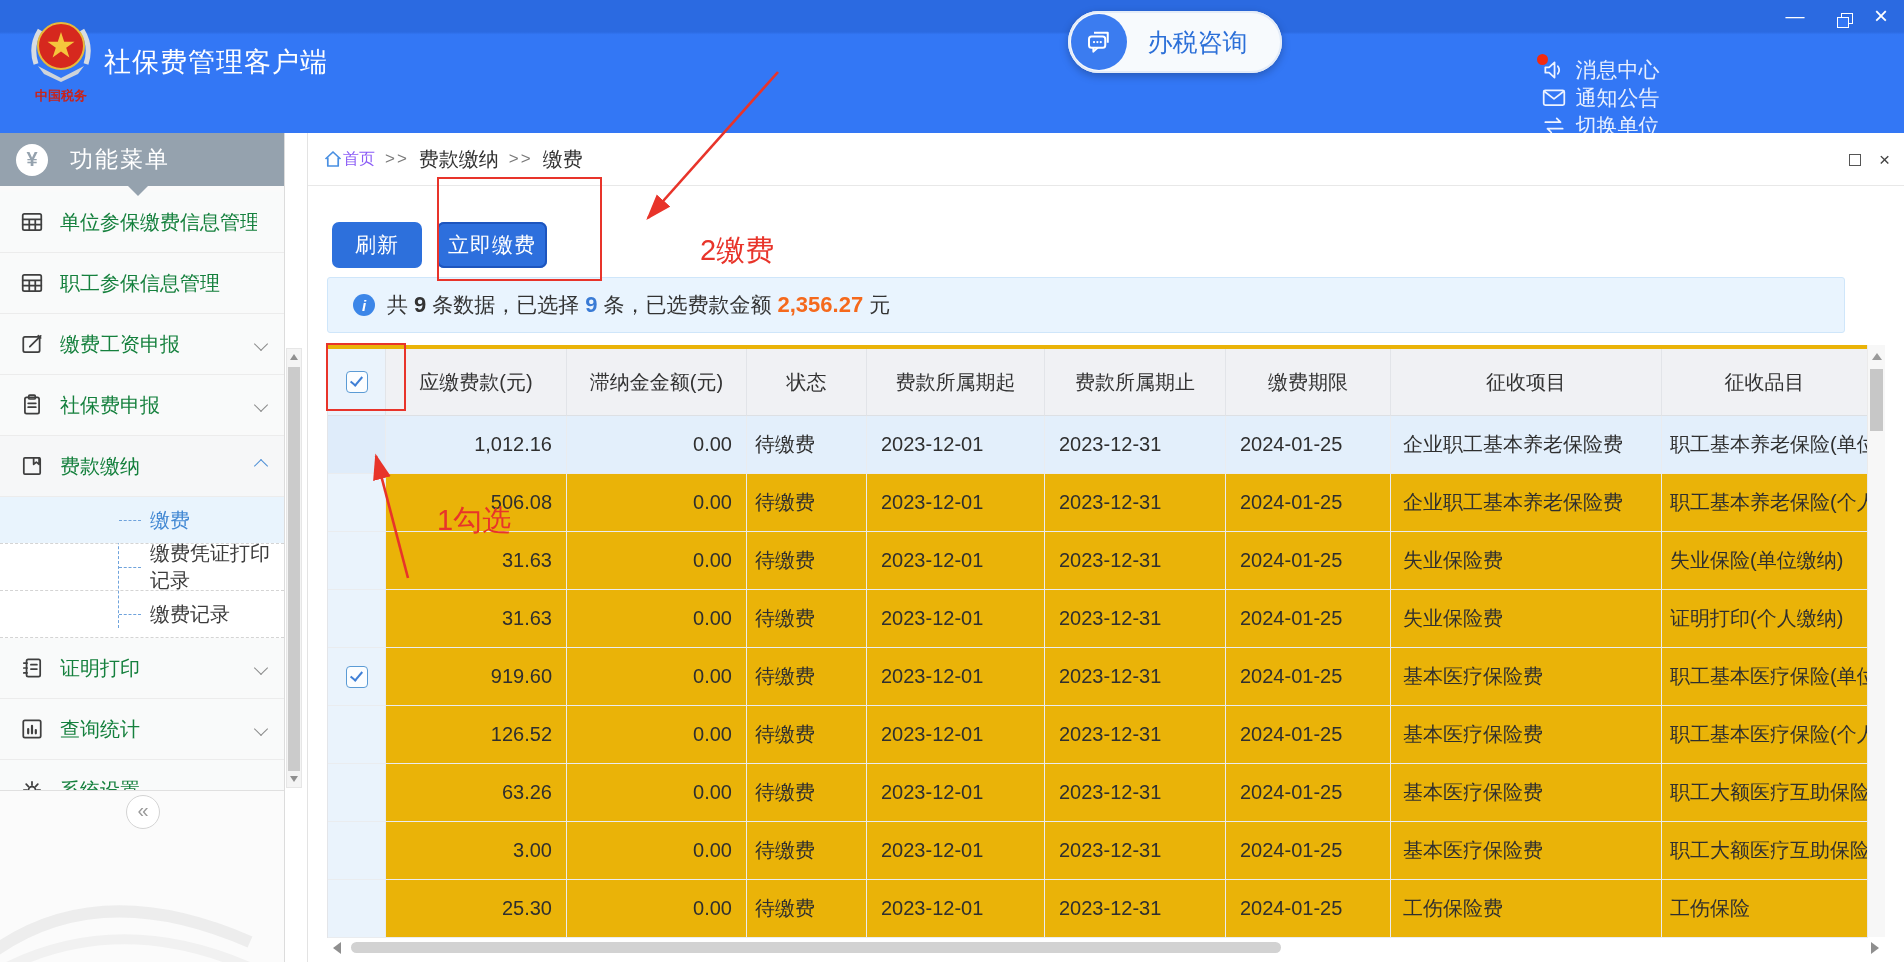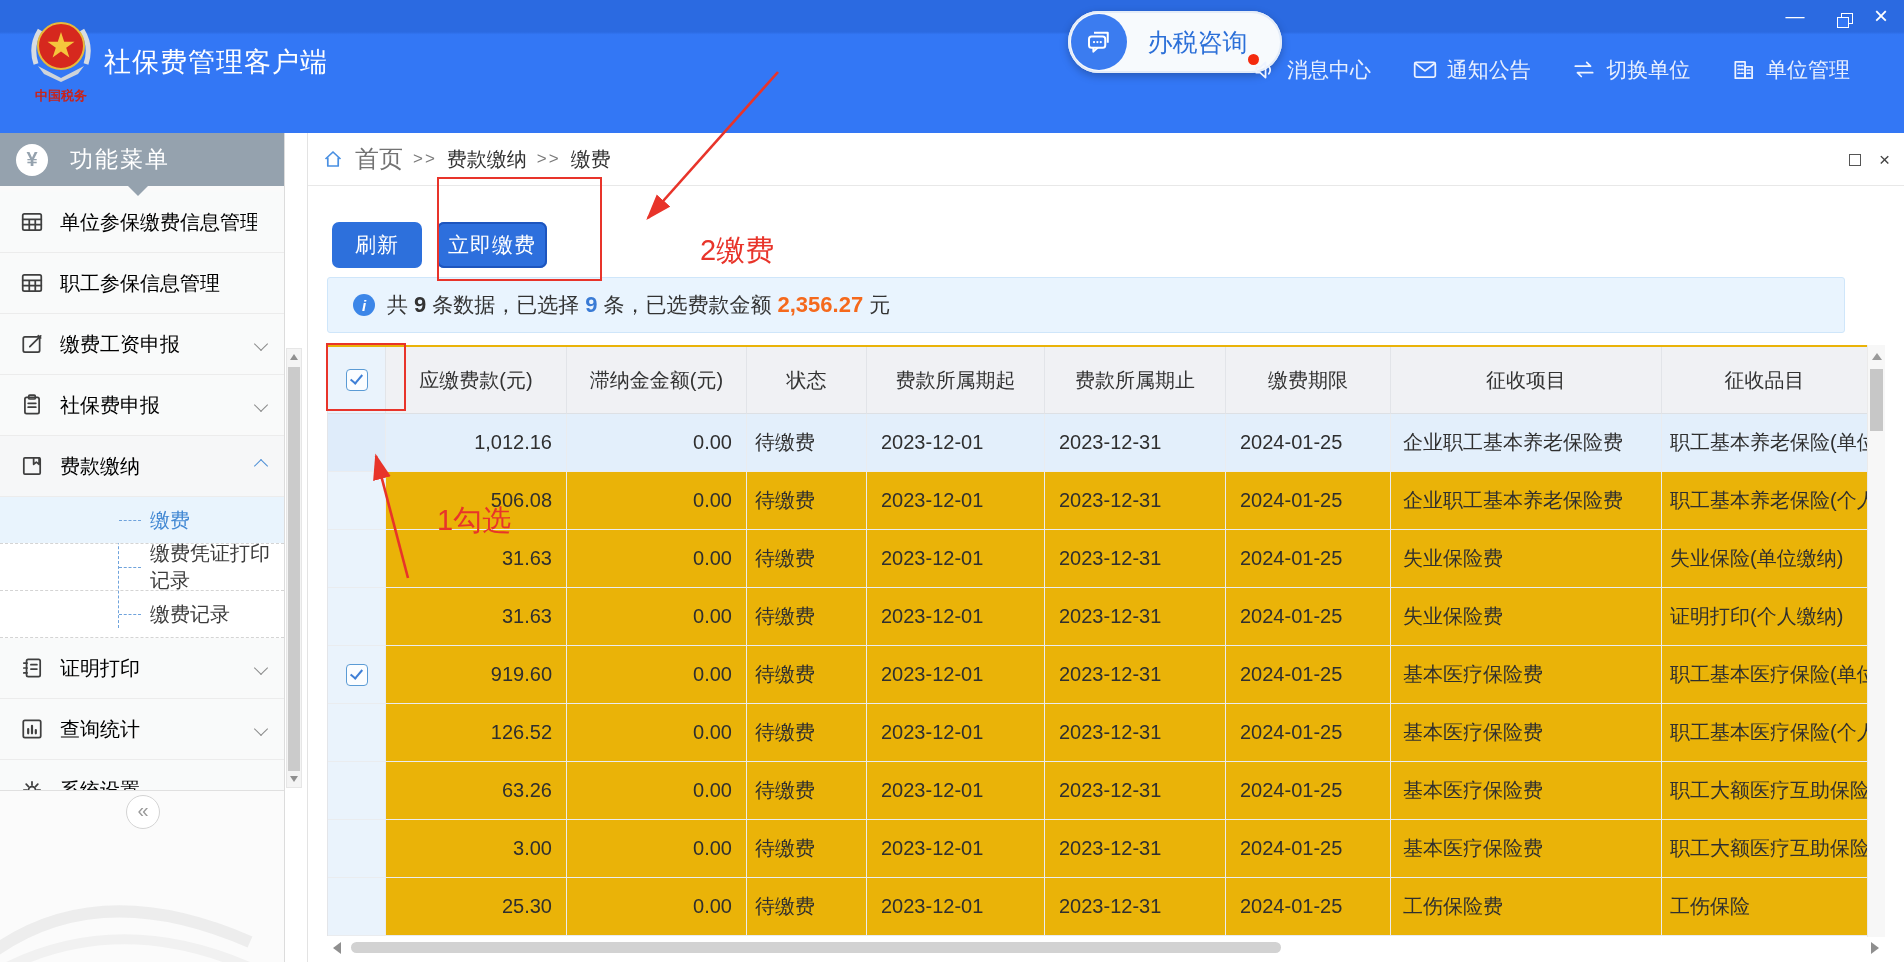--- a/index.html
+++ b/index.html
@@ -8,21 +8,21 @@
   
   .titlebar{position:absolute;left:0;top:0;width:1904px;height:133px;
     background:linear-gradient(180deg,#2b6ae1 0%,#2b6ae1 24%,#3377f5 26%,#3377f5 100%);}
   .logo{position:absolute;left:28px;top:8px;width:66px;height:98px;}
   .app-title{position:absolute;left:104px;top:44px;color:#fff;font-size:27px;letter-spacing:1px;font-weight:500;}
   .consult-pill{position:absolute;left:1068px;top:11px;width:214px;height:62px;background:#f7fafd;
     border-radius:32px;box-shadow:0 3px 8px rgba(0,0,0,.25), inset 0 0 0 2px #e4ecf8;display:flex;align-items:center;}
   .chat-circle{width:56px;height:56px;border-radius:50%;background:#3b7cf0;margin-left:3px;
     display:flex;align-items:center;justify-content:center;}
   .consult-label{flex:1;text-align:center;color:#2b6fd8;font-size:25px;font-weight:500;padding-right:14px;}
-  .top-menu{position:absolute;left:1252px;top:56px;width:598px;display:flex;justify-content:space-between;align-items:center;}
+  .top-menu{position:absolute;left:1301px;top:56px;width:598px;display:flex;justify-content:space-between;align-items:center;flex-direction:column;}
   .tm-item{display:flex;align-items:center;gap:9px;color:#e9f0fe;font-size:21px;cursor:default;}
   .tm-icon{position:relative;width:26px;height:26px;display:inline-flex;}
   .tm-icon svg{stroke:#eef3ff;fill:none;stroke-width:1.6;stroke-linecap:round;stroke-linejoin:round;}
   .dot{position:absolute;left:-4px;top:-3px;width:11px;height:11px;border-radius:50%;background:#f42a0e;}
   .win-controls{position:absolute;right:12px;top:6px;display:flex;align-items:center;gap:21px;color:#fff;}
   .wc{font-size:19px;line-height:20px;width:22px;text-align:center;}
   .ic-restore{position:relative;width:14px;height:12px;margin-top:3px;}
   .ic-restore::before{content:"";position:absolute;left:3px;top:-3px;width:10px;height:9px;border:1.6px solid #fff;}
   .ic-restore::after{content:"";position:absolute;left:-1px;top:1px;width:10px;height:9px;border:1.6px solid #fff;background:#3377f5;}
   
@@ -30,21 +30,21 @@
   .side-header{position:relative;height:53px;background:#95a2ae;display:flex;align-items:center;}
   .coin{width:32px;height:32px;border-radius:50%;background:#fff;color:#95a2ae;font-weight:bold;font-size:20px;
     display:flex;align-items:center;justify-content:center;margin-left:16px;}
   .side-title{color:#fff;font-size:23px;margin-left:22px;letter-spacing:2px;}
   .notch{position:absolute;left:128px;top:53px;width:0;height:0;border-left:10px solid transparent;
     border-right:10px solid transparent;border-top:10px solid #95a2ae;z-index:3;}
   .menu{height:604px;overflow:hidden;padding-top:6px;box-sizing:border-box;}
   .mi{display:flex;align-items:center;height:60px;padding:0 12px 0 20px;border-bottom:1px solid #ececec;background:#f9fafa;}
   .mi .ico{width:24px;height:24px;margin-right:16px;flex:none;}
   .mi .ico svg{stroke:#3f3f3f;fill:none;stroke-width:1.6;stroke-linecap:round;stroke-linejoin:round;}
-  .mi .lbl{flex:1;font-size:20px;color:#000000;white-space:nowrap;overflow:hidden;}
+  .mi .lbl{flex:1;font-size:20px;color:#15803d;white-space:nowrap;overflow:hidden;}
   .chev{width:9px;height:9px;flex:none;margin-right:6px;}
   .chev-down{border-right:1.6px solid #8a8a8a;border-bottom:1.6px solid #8a8a8a;transform:rotate(45deg);}
   .chev-up{border-right:1.6px solid #4d8fd6;border-bottom:1.6px solid #4d8fd6;transform:rotate(-135deg);}
   .submenu{position:relative;background:#fff;}
   .submenu::before{content:"";position:absolute;left:118px;top:0;bottom:10px;border-left:1px dashed #6fa3dc;}
   .sub{position:relative;height:46px;display:flex;align-items:center;padding-left:150px;font-size:20px;color:#3c3c3c;}
   .sub::before{content:"";position:absolute;left:119px;top:50%;width:22px;border-top:1px dashed #6fa3dc;}
   .sub + .sub{border-top:1px dashed #d4d4d4;}
   .sub:last-child{border-bottom:1px dashed #d4d4d4;}
   .sub.active{background:#e9f4fd;color:#4288d3;}
@@ -54,39 +54,39 @@
   .watermark{position:absolute;left:0;bottom:0;}
   
   .side-scroll{position:absolute;left:286px;top:348px;width:16px;height:440px;background:#f4f4f4;border:1px solid #e6e6e6;box-sizing:border-box;}
   .side-scroll .thumb{position:absolute;left:1px;right:1px;top:18px;height:404px;background:#cbcbcb;}
   .tri-up{position:absolute;left:3px;top:5px;width:0;height:0;border-left:4px solid transparent;border-right:4px solid transparent;border-bottom:6px solid #909090;}
   .tri-dn{position:absolute;left:3px;bottom:5px;width:0;height:0;border-left:4px solid transparent;border-right:4px solid transparent;border-top:6px solid #909090;}
   
   .main-bg{position:absolute;left:307px;top:133px;right:0;bottom:0;background:#fff;border-left:1px solid #e3e3e3;}
   .breadcrumb{position:absolute;left:308px;top:133px;right:0;height:53px;background:#fff;border-bottom:1px solid #e8e8e8;
     display:flex;align-items:center;padding-left:15px;box-sizing:border-box;}
-  .bc-home{color:#737373;font-size:24px;margin-left:12px;}
+  .bc-home{color:#8b5cf6;font-size:16px;margin-left:0;}
   .bc-sep{color:#7a7a7a;font-size:17px;margin:0 10px;letter-spacing:2px;}
   .bc-item{color:#333;font-size:20px;}
   .panel-ctrls{position:absolute;right:14px;top:0;height:53px;display:flex;align-items:center;gap:18px;}
   .pc-sq{width:10px;height:10px;border:1.6px solid #555;}
   .pc-x{color:#444;font-size:19px;line-height:19px;}
   .btn{position:absolute;height:46px;border:none;border-radius:7px;background:#2d70dc;color:#fff;font-size:21px;
     font-family:inherit;letter-spacing:1px;}
   .btn-refresh{left:332px;top:222px;width:90px;}
   .btn-pay{left:437px;top:222px;width:110px;background:#2d6fdd;box-shadow:inset 0 0 0 2px #1d55be;}
   .infobar{position:absolute;left:327px;top:277px;width:1518px;height:56px;background:#e9f4fe;border:1px solid #cfe6fa;
     border-radius:3px;box-sizing:border-box;display:flex;align-items:center;font-size:21px;color:#333;}
   .info-ic{width:22px;height:22px;border-radius:50%;background:#3c86e8;color:#fff;font-size:15px;font-weight:bold;
     display:flex;align-items:center;justify-content:center;margin:0 12px 0 25px;font-style:italic;}
   .infobar b{margin:0 6px;font-size:22px;}
   .num-blue{color:#3a7bd5;}
   .num-amount{color:#f5691c;}
   
-  .table{position:absolute;left:327px;top:345px;width:1540px;border-top:2px solid #eab308;border-left:1px solid #e3e5e9;}
+  .table{position:absolute;left:327px;top:345px;width:1540px;border-top:4px solid #eab308;border-left:1px solid #e3e5e9;}
   .thead{display:flex;height:67px;background:#f0f1f4;}
   .th,.td{box-sizing:border-box;display:flex;align-items:center;overflow:hidden;white-space:nowrap;}
   .th{justify-content:center;font-size:20px;color:#333;border-right:1px solid #e2e4e8;border-bottom:1px solid #dde0e4;}
   .tbody{height:522px;overflow:hidden;}
   .trow{display:flex;height:58px;background:#eab308;}
   .td{font-size:20px;color:#2f2f2f;border-right:1px solid #eaecef;border-bottom:1px solid #eaecef;}
   .c0{width:58px;justify-content:center;}
   .c1{width:181px;} .c2{width:180px;} .c3{width:120px;} .c4{width:178px;}
   .c5{width:181px;} .c6{width:165px;} .c7{width:271px;} .c8{width:206px;}
   .td.c1,.td.c2{justify-content:flex-end;padding-right:14px;}

